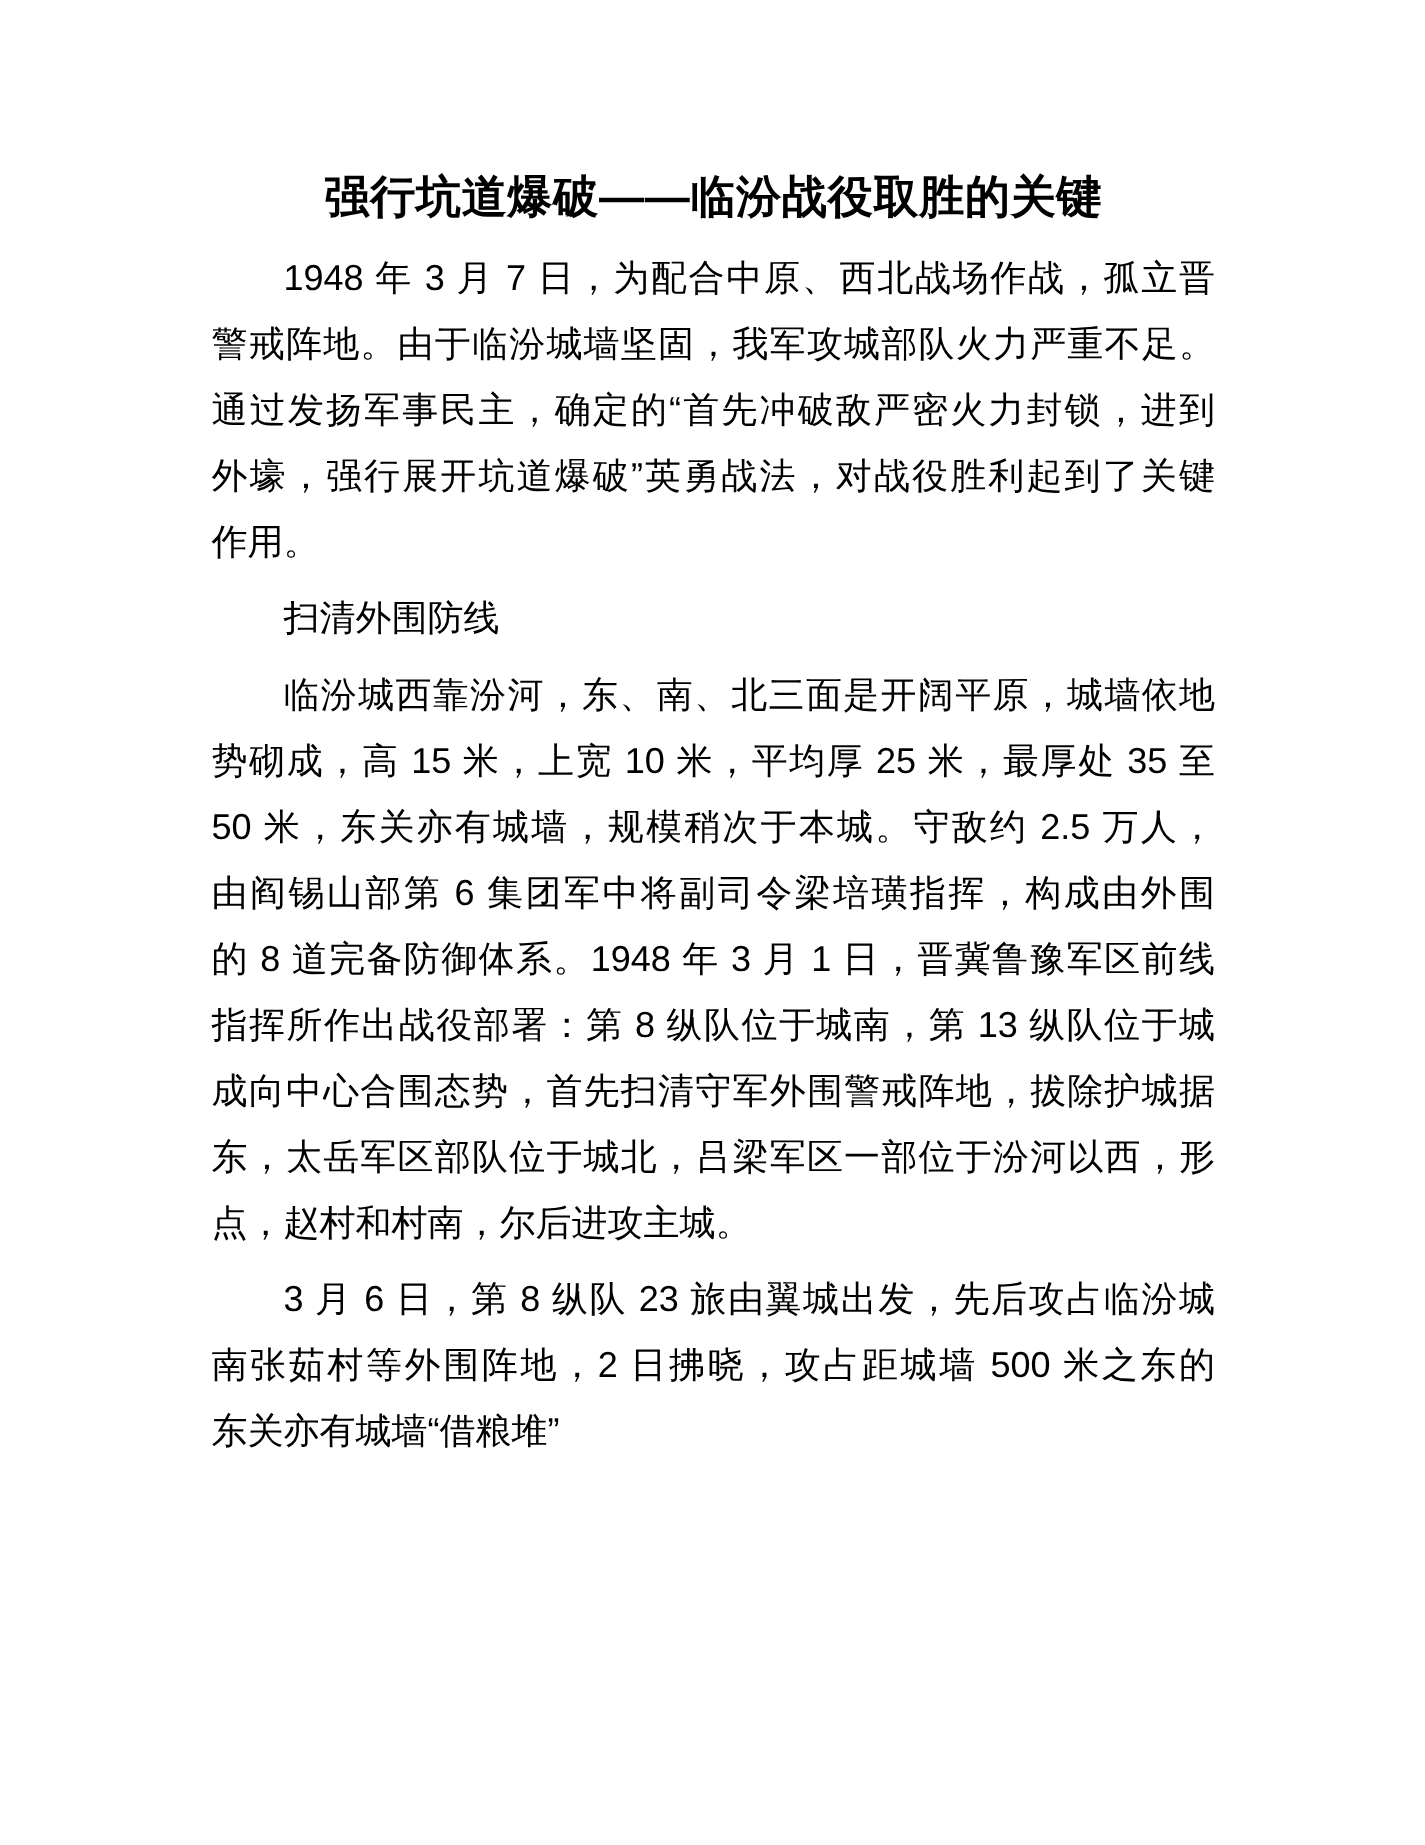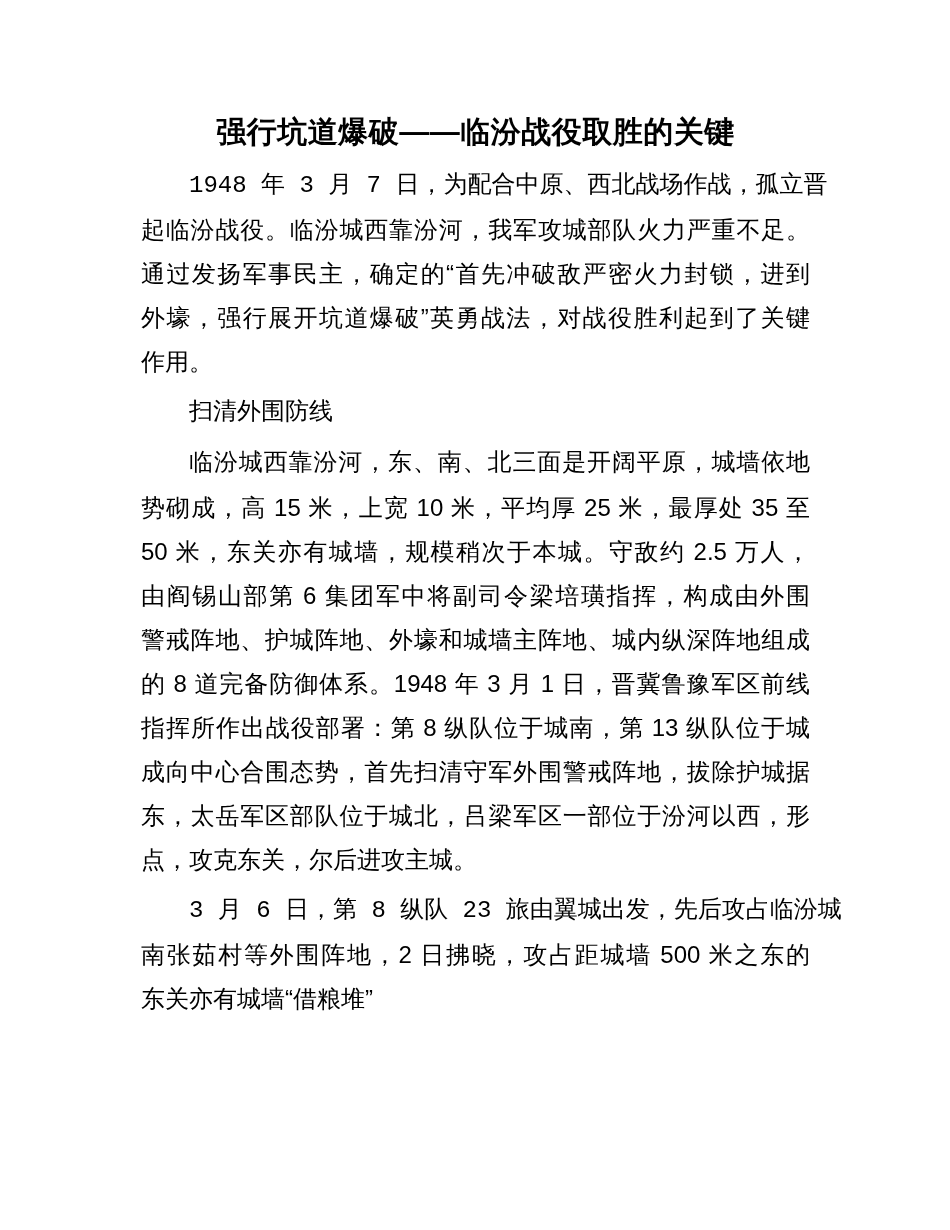--- a/index.html
+++ b/index.html
@@ -31,54 +31,53 @@
   }
   .para { margin: 0 0 7px 0; }
   .para:last-child { margin-bottom: 0; }
   .line {
     font-size: 24px;
     line-height: 44px;
     text-align: justify;
     text-align-last: justify;
     white-space: nowrap;
   }
-  .line.first { text-indent: 2em; font-family: Liberation Mono, monospace; }
+  .line.first { text-indent: 2em; }
   .line.last { text-align-last: left; }
 </style>
 </head>
 <body>
 
 <div class="page">
   <div class="content">
 
     <h1 class="doc-title">强行坑道爆破——临汾战役取胜的关键</h1>
 
     <div class="para">
       <div class="line first">1948 年 3 月 7 日，为配合中原、西北战场作战，孤立晋</div>
-      <div class="line">起临汾战役。临汾城西靠汾河，我军攻城部队火力严重不足。</div>
+      <div class="line">警戒阵地。由于临汾城墙坚固，我军攻城部队火力严重不足。</div>
       <div class="line">通过发扬军事民主，确定的“首先冲破敌严密火力封锁，进到</div>
       <div class="line">外壕，强行展开坑道爆破”英勇战法，对战役胜利起到了关键</div>
       <div class="line last">作用。</div>
     </div>
 
     <div class="para">
       <div class="line first last">扫清外围防线</div>
     </div>
 
     <div class="para">
       <div class="line first">临汾城西靠汾河，东、南、北三面是开阔平原，城墙依地</div>
       <div class="line">势砌成，高 15 米，上宽 10 米，平均厚 25 米，最厚处 35 至</div>
       <div class="line">50 米，东关亦有城墙，规模稍次于本城。守敌约 2.5 万人，</div>
       <div class="line">由阎锡山部第 6 集团军中将副司令梁培璜指挥，构成由外围</div>
-      <div class="line">警戒阵地、护城阵地、外壕和城墙主阵地、城内纵深阵地组成</div>
       <div class="line">的 8 道完备防御体系。1948 年 3 月 1 日，晋冀鲁豫军区前线</div>
       <div class="line">指挥所作出战役部署：第 8 纵队位于城南，第 13 纵队位于城</div>
       <div class="line">成向中心合围态势，首先扫清守军外围警戒阵地，拔除护城据</div>
       <div class="line">东，太岳军区部队位于城北，吕梁军区一部位于汾河以西，形</div>
-      <div class="line last">点，攻克东关，尔后进攻主城。</div>
+      <div class="line last">点，赵村和村南，尔后进攻主城。</div>
     </div>
 
     <div class="para">
       <div class="line first">3 月 6 日，第 8 纵队 23 旅由翼城出发，先后攻占临汾城</div>
       <div class="line">南张茹村等外围阵地，2 日拂晓，攻占距城墙 500 米之东的</div>
       <div class="line last">东关亦有城墙“借粮堆”</div>
     </div>
 
   </div>
 </div>

